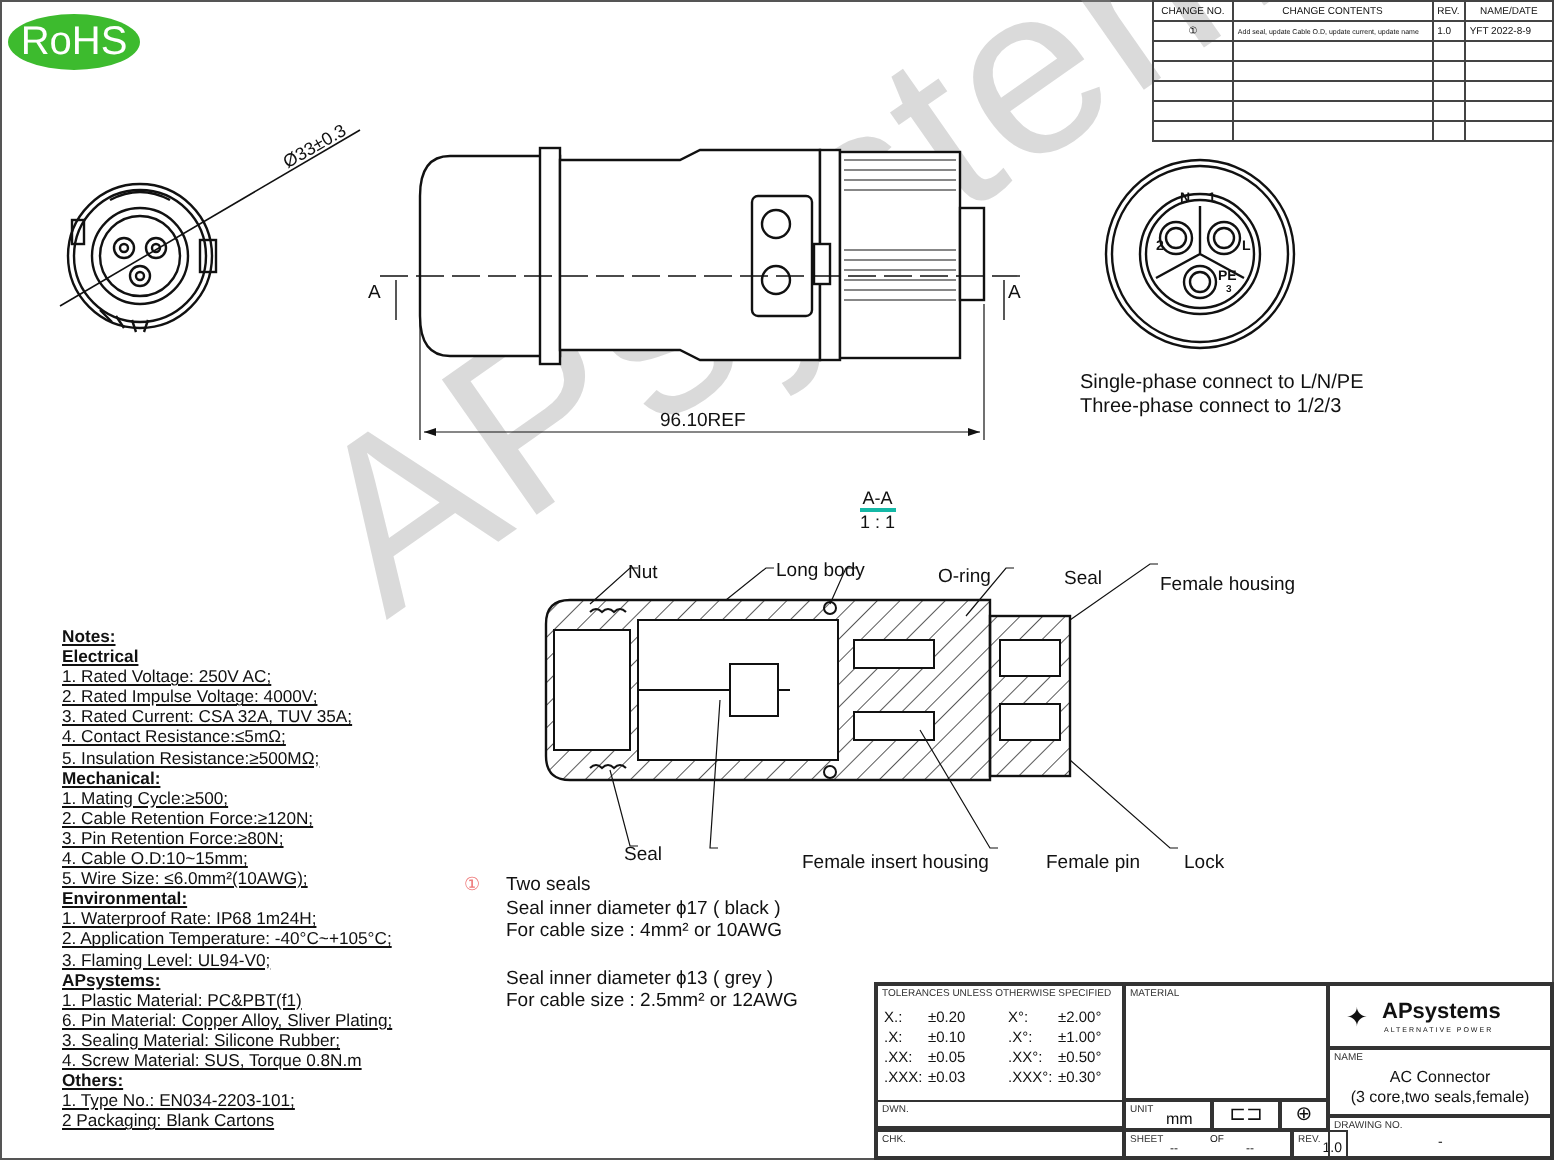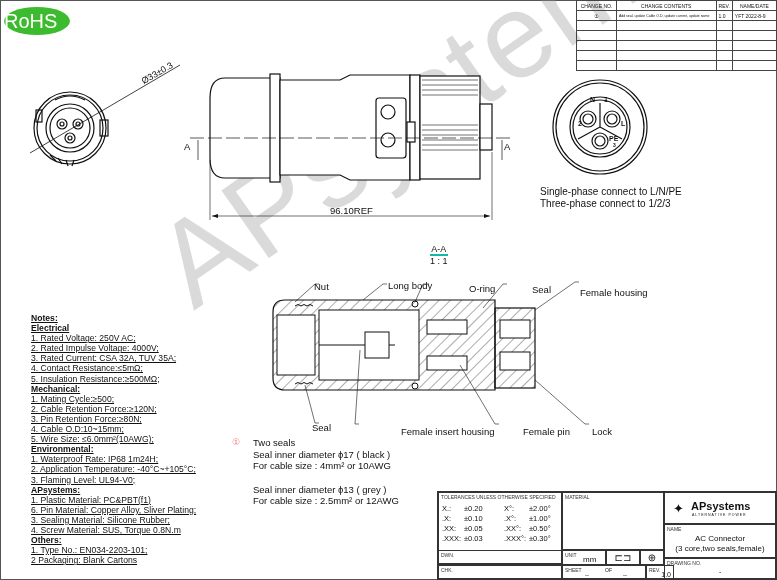--- a/index.html
+++ b/index.html
@@ -1,19 +1,19 @@
 <!DOCTYPE html>
 <html><head>
 <meta charset="utf-8">
 <style>
   html,body{margin:0;padding:0;background:#fff;}
   body{width:777px;height:580px;position:relative;overflow:hidden;font-family:"Liberation Sans",sans-serif;color:#111;}
   .frame{position:absolute;left:0;top:0;width:775px;height:578px;border:1px solid #555;}
   .abs{position:absolute;}
-  .rohs{position:absolute;left:4px;top:7px;width:66px;height:28px;border-radius:50%;background:#3dbb2e;color:#fff;font-size:20px;line-height:28px;}
+  .rohs{position:absolute;left:4px;top:7px;width:66px;height:28px;border-radius:50%;background:#3dbb2e;color:#fff;font-size:20px;line-height:28px;text-align:center;}
   .notes{position:absolute;left:31px;top:313px;font-size:8.6px;line-height:10.1px;text-decoration:underline;}
   .notes .h{font-weight:bold;}
   .rev-table{position:absolute;left:576px;top:0;border-collapse:collapse;font-size:5px;}
   .rev-table td,.rev-table th{border:1px solid #444;height:9px;padding:0 2px;font-weight:normal;}
   .seal-note{position:absolute;left:253px;top:437px;font-size:9.5px;line-height:11.5px;}
   .seal-note .num{position:absolute;left:-21px;top:0;color:#e77;font-size:9px;}
   .title-block{position:absolute;left:437px;top:491px;width:338px;height:87px;border:1px solid #333;font-size:5px;}
   .tb-cell{position:absolute;border:1px solid #333;box-sizing:border-box;}
   .tiny{font-size:5px;color:#333;position:absolute;left:2px;top:1px;}
   .tol{position:absolute;left:3px;top:11px;font-size:7.5px;line-height:10px;}

